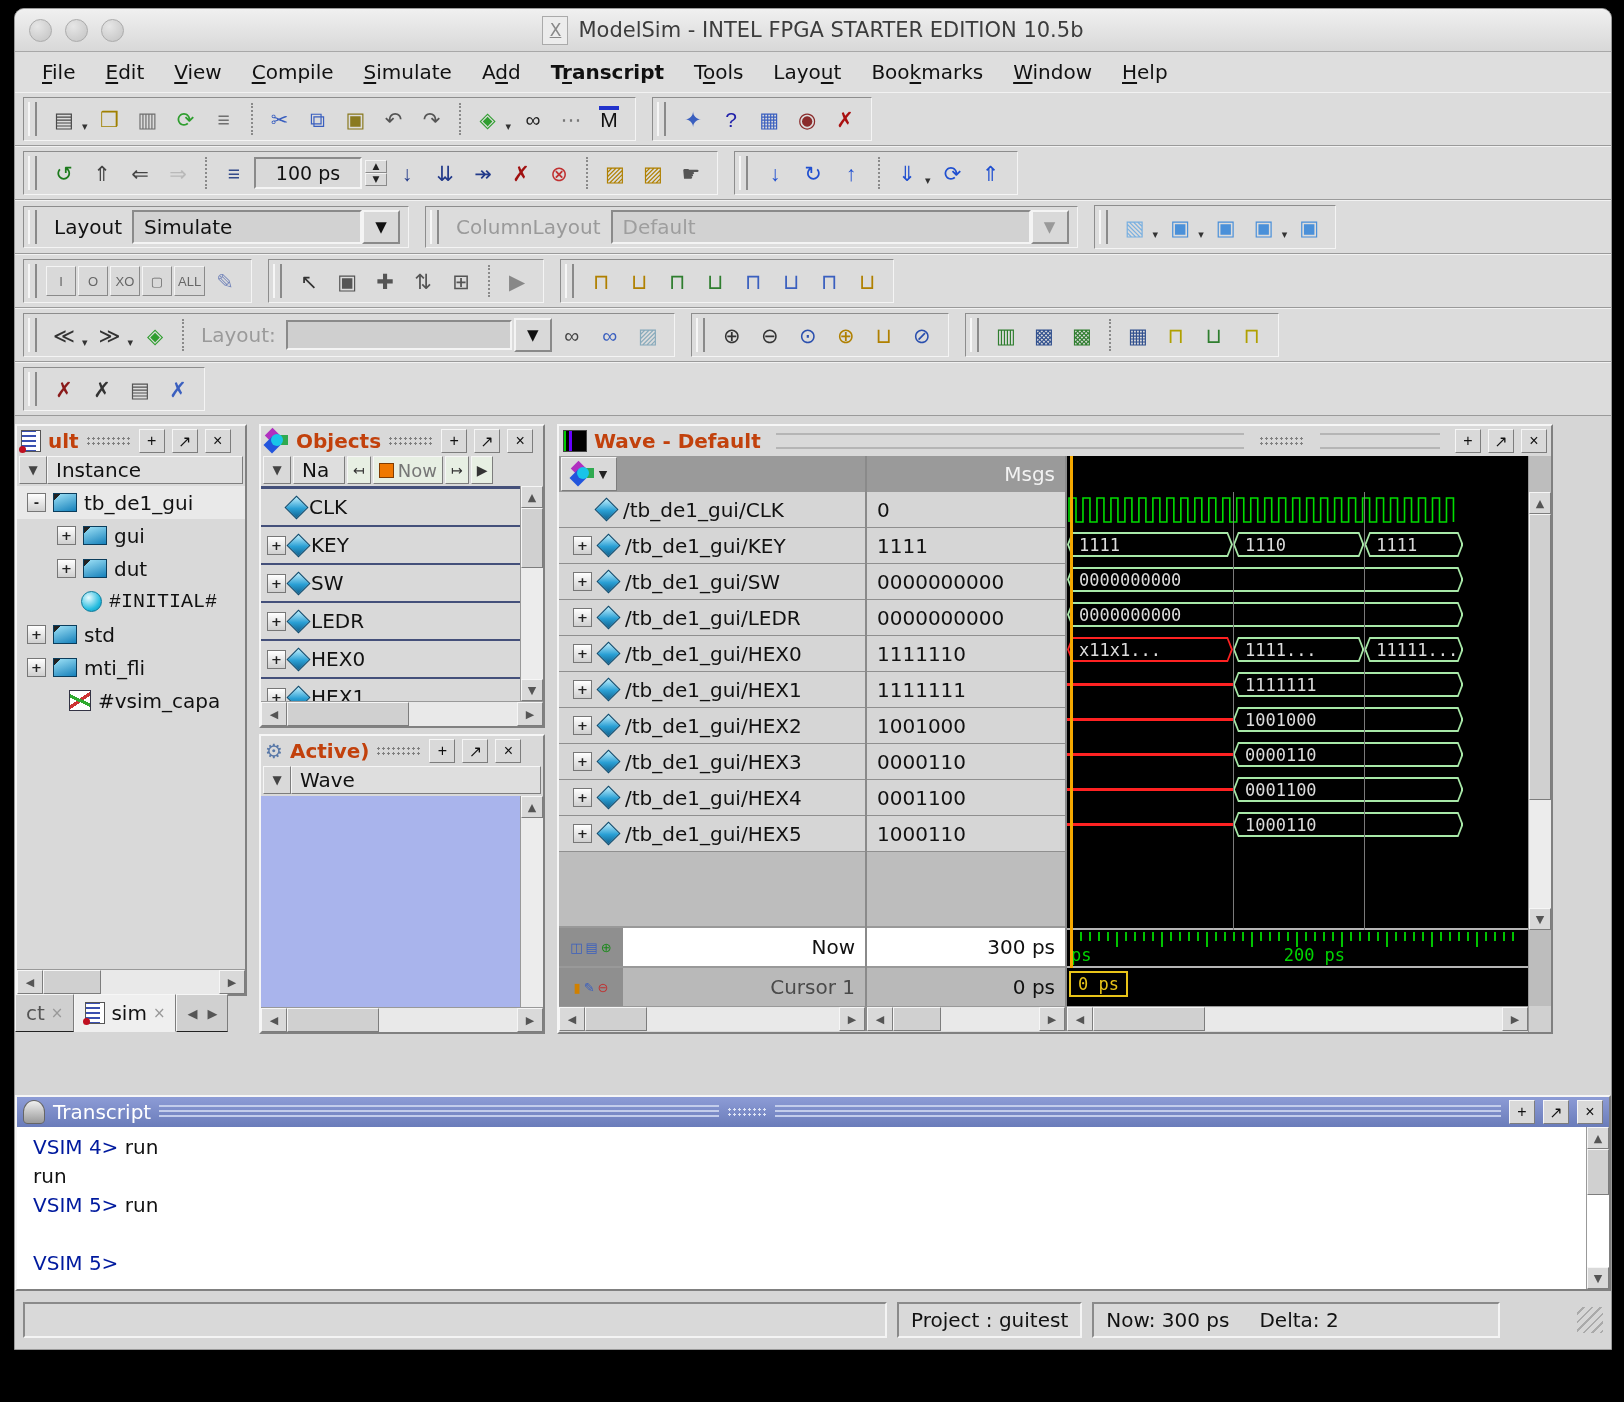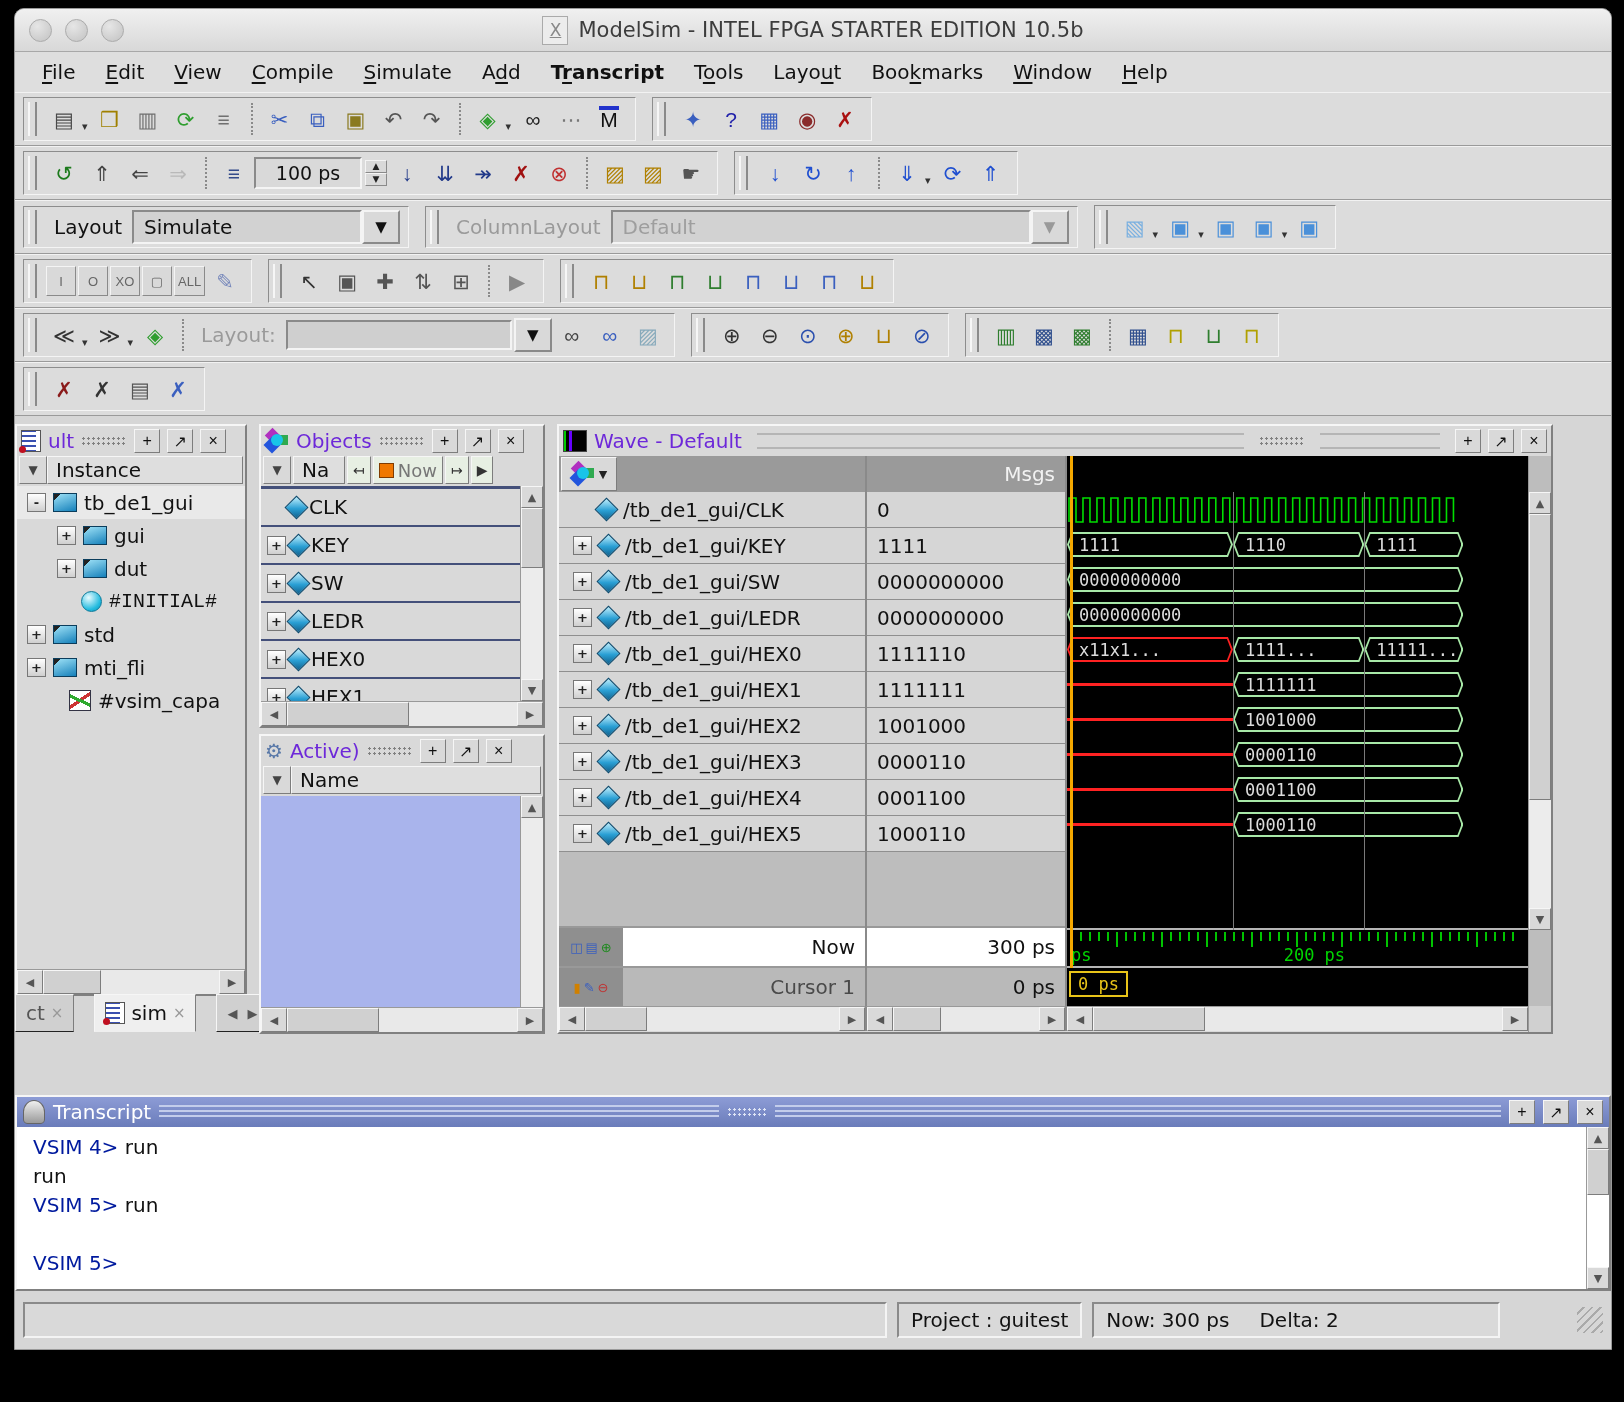--- a/index.html
+++ b/index.html
@@ -49,21 +49,21 @@
             display:flex;align-items:center;justify-content:center;font-size:15px;color:#111;}
   .combobtn.dis{color:#999;}
   .tog{min-width:30px;height:30px;border:1px solid;border-color:#f4f4f4 #8a8a8a #8a8a8a #f4f4f4;background:#d9d9d9;
        font-size:13px;color:#666;display:flex;align-items:center;justify-content:center;padding:0 3px;}
   .searchbox{width:222px;height:26px;background:#cfcfcf;border:2px solid;border-color:#8a8a8a #f4f4f4 #f4f4f4 #8a8a8a;}
   
   .main{position:relative;flex:1 1 auto;background:#d6d6d6;overflow:hidden;}
   .panel{position:absolute;background:#d9d9d9;border:2px solid;border-color:#f6f6f6 #808080 #808080 #f6f6f6;
          display:flex;flex-direction:column;overflow:hidden;}
   .phead{height:30px;display:flex;align-items:center;gap:7px;padding:0 4px;flex:0 0 auto;}
-  .ptitle{font-size:20px;color:#6d28d9;white-space:nowrap;}
+  .ptitle{font-size:20px;color:#c2410c;white-space:nowrap;font-weight:bold;}
   .pgrip{width:46px;height:10px;background-image:radial-gradient(#808080 1px,transparent 1.3px);
          background-size:5px 5px;}
   .pbtn{width:26px;height:24px;background:#d9d9d9;border:1px solid;border-color:#f6f6f6 #7d7d7d #7d7d7d #f6f6f6;
         display:flex;align-items:center;justify-content:center;font-size:16px;color:#111;padding:0;}
   .colhead{display:flex;align-items:center;margin:0 2px 2px 2px;flex:0 0 auto;}
   .funnel{width:26px;height:26px;border:1px solid;border-color:#f6f6f6 #7d7d7d #7d7d7d #f6f6f6;background:#d9d9d9;
           font-size:12px;color:#444;display:flex;align-items:center;justify-content:center;}
   .collabel{flex:1;height:26px;border:1px solid;border-color:#f6f6f6 #7d7d7d #7d7d7d #f6f6f6;background:#dedede;
             font-size:20px;color:#111;display:flex;align-items:center;padding:0 8px;overflow:hidden;white-space:nowrap;}
   
@@ -145,21 +145,21 @@
   .wruler{position:absolute;left:0;right:0;height:38px;border-top:2px solid #b5b5b5;}
   .ticks{position:absolute;left:4px;right:10px;top:2px;height:9px;
          background:repeating-linear-gradient(90deg,#00c400 0 2px,transparent 2px 9px);}
   .ticksmaj{position:absolute;left:4px;right:10px;top:2px;height:15px;
          background:repeating-linear-gradient(90deg,#00c400 0 2px,transparent 2px 45px);}
   .rlab{position:absolute;top:15px;color:#00d400;font-family:"DejaVu Sans Mono","Liberation Mono",monospace;font-size:17px;}
   .wcurrow{position:absolute;left:0;right:0;height:38px;border-top:2px solid #b5b5b5;}
   .curbox{position:absolute;left:2px;top:3px;border:2px solid #e8c419;color:#e8c419;background:#000;
           font-family:"DejaVu Sans Mono","Liberation Mono",monospace;font-size:17px;padding:1px 7px;z-index:7;}
   
-  .tabbar{position:absolute;display:flex;align-items:flex-end;gap:20px;}
+  .tabbar{position:absolute;display:flex;align-items:flex-end;gap:0;}
   .tab{height:36px;display:flex;align-items:center;gap:6px;padding:0 10px;background:#d0d0d0;
        border:1px solid;border-color:#f6f6f6 #7d7d7d #222 #f6f6f6;font-size:20px;color:#555;}
   .tab.active{background:#efefef;color:#111;border-bottom-color:#efefef;}
   .tabx{color:#999;font-size:15px;}
   .simicon{width:18px;height:20px;background:
       linear-gradient(#3a50b0 2px,transparent 2px) 0 4px/14px 5px repeat-y,#fff;
       border:1px solid #555;position:relative;}
   .simicon::after{content:"";position:absolute;left:-3px;bottom:-2px;width:7px;height:7px;border-radius:50%;background:#c01020;}
   
   .transcript{flex:0 0 192px;display:flex;flex-direction:column;border:2px solid;border-color:#f6f6f6 #808080 #808080 #f6f6f6;
@@ -707,21 +707,21 @@
       <div class="phead">
         <span style="font-size:20px;color:#5878a8;">⚙</span>
         <span class="ptitle">Active)</span>
         <span class="pgrip"></span>
         <button class="pbtn">+</button>
         <button class="pbtn">↗</button>
         <button class="pbtn">×</button>
       </div>
       <div class="colhead">
         <span class="funnel">▼</span>
-        <span class="collabel">Name</span>
+        <span class="collabel">Wave</span>
       </div>
       <div style="flex:1;display:flex;overflow:hidden;">
         <div style="flex:1;background:#a9b4ec;"></div>
         <div class="vscroll">
           <span class="sbarrow" style="width:20px;flex:0 0 20px;">▲</span>
           <span class="vtrack"></span>
         </div>
       </div>
       <div class="hscroll">
         <span class="sbarrow">◀</span>

